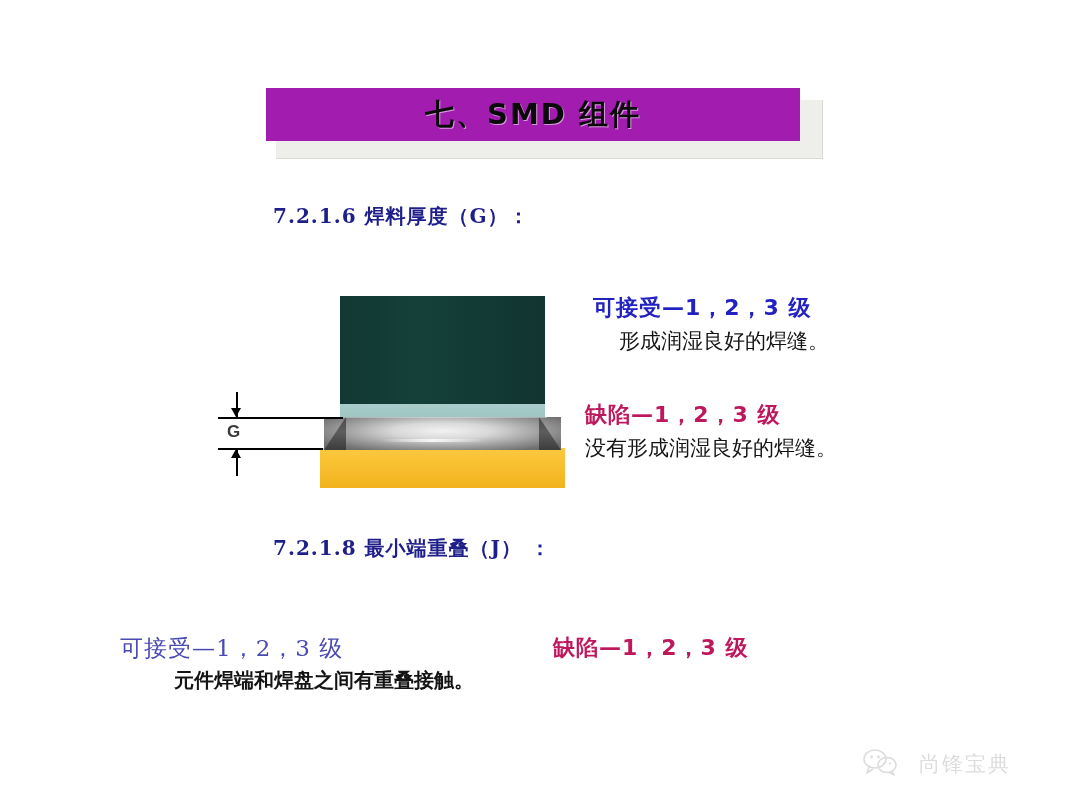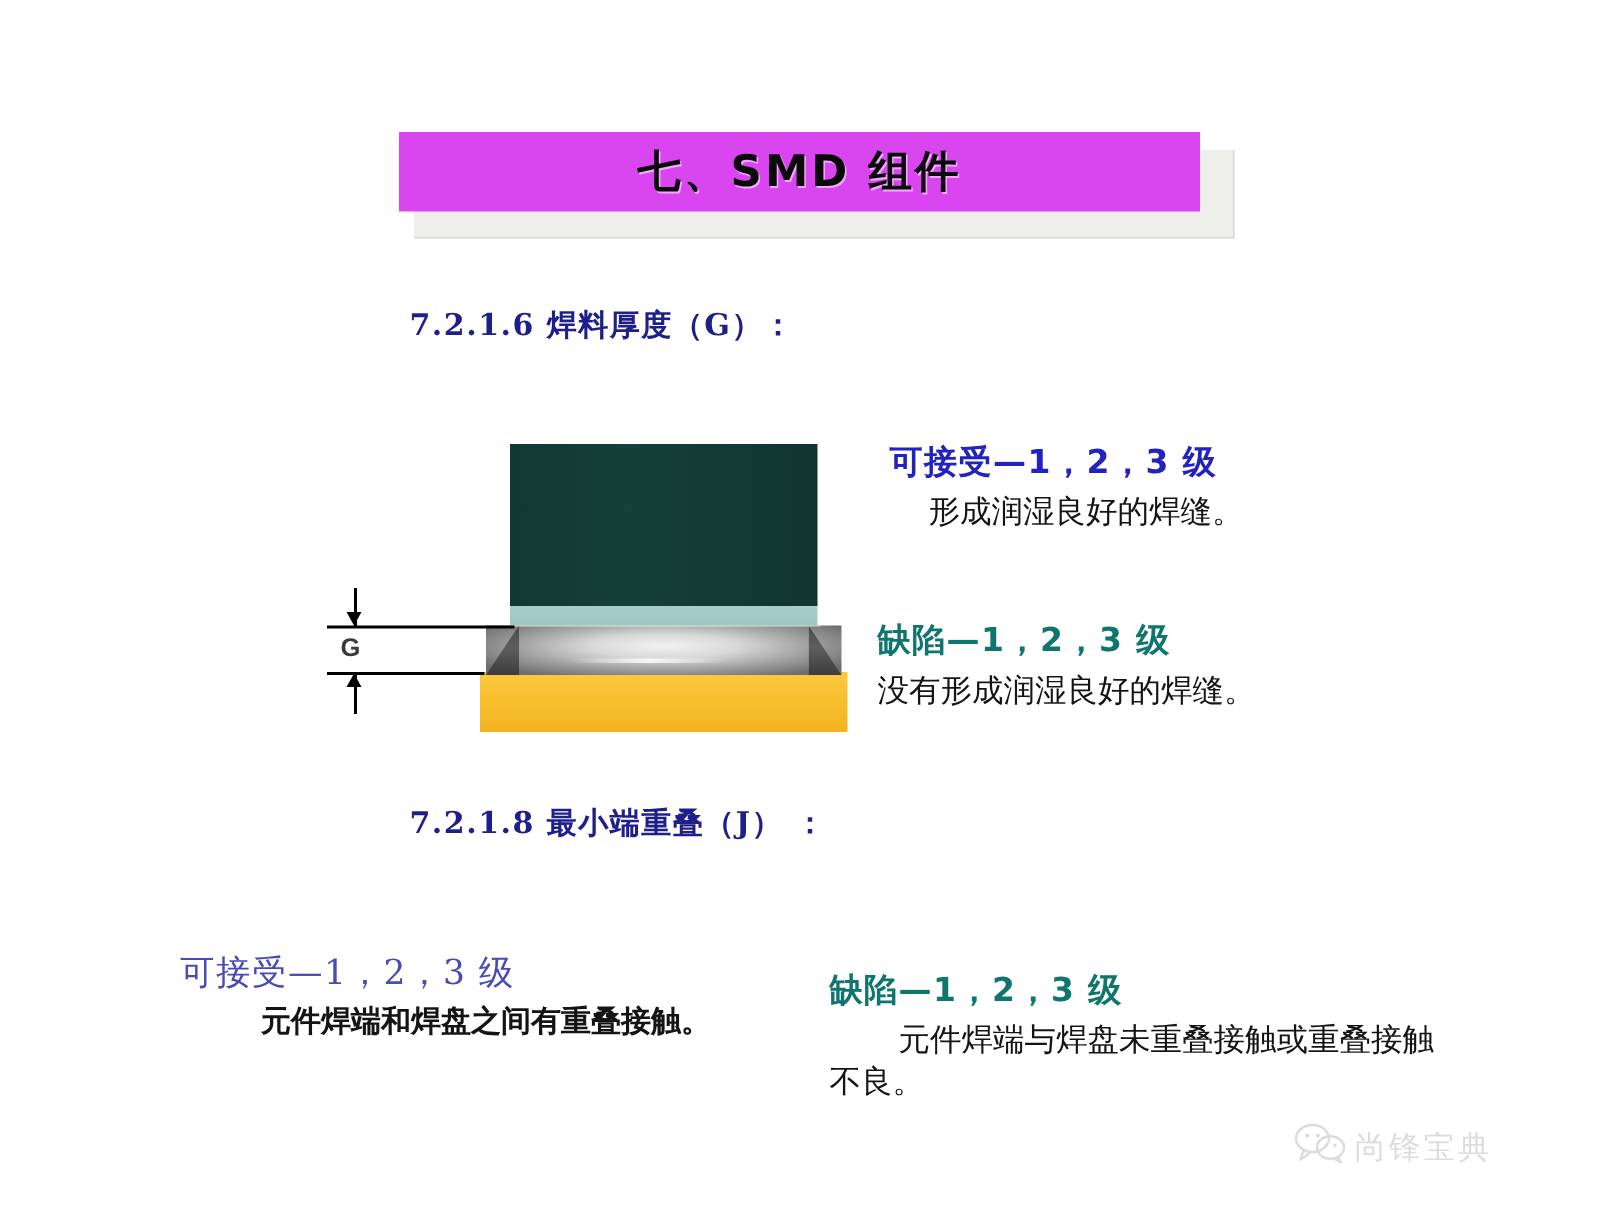--- a/index.html
+++ b/index.html
@@ -13,21 +13,21 @@
   .slide{position:absolute;inset:0;}
 
   
   .banner-wrap{position:absolute;left:266px;top:88px;width:546px;height:62px;}
   .banner-shadow{
     position:absolute;left:10px;top:12px;width:546px;height:58px;
     background:#eeeeea;border-right:1px solid #d9d9d4;border-bottom:1px solid #d9d9d4;
   }
   .banner{
     position:absolute;left:0;top:0;width:534px;height:53px;
-    background:#d946ef;
+    background:#a21caf;
     display:flex;align-items:center;justify-content:center;
   }
   .banner-title{
     font-family:"DejaVu Sans","Liberation Sans",sans-serif;
     font-size:29px;font-weight:bold;color:#0a0a0a;
     letter-spacing:2px;
     text-shadow:1px 1px 0 rgba(255,255,255,.55);
     white-space:nowrap;
   }
 
@@ -97,21 +97,21 @@
   .ann{position:absolute;}
   .ann .head{
     font-family:"DejaVu Sans","Liberation Sans",sans-serif;
     font-size:22px;font-weight:bold;white-space:nowrap;letter-spacing:1px;
   }
   .ann .desc{
     font-family:Liberation Serif, serif;
     font-size:21px;color:#141414;line-height:1.35;
   }
   .head.accept{color:#2222c0;}
-  .head.defect{color:#0f766e;margin-top:12px;}
+  .head.defect{color:#be185d;}
 
   #ann-accept-top{left:593px;top:293px;width:360px;}
   #ann-accept-top .desc{margin-left:26px;margin-top:4px;}
   #ann-defect-top{left:585px;top:400px;width:380px;}
   #ann-defect-top .desc{margin-top:4px;}
 
   #ann-accept-bot{left:120px;top:633px;width:430px;}
   #ann-accept-bot .head{
     font-family:"DejaVu Serif","Liberation Serif",serif;
     font-weight:normal;color:#4a4ab4;font-size:23px;
@@ -120,21 +120,21 @@
     font-family:"DejaVu Sans","Liberation Sans",sans-serif;
     font-weight:bold;font-size:20px;margin-left:54px;margin-top:3px;
   }
 
   #ann-defect-bot{left:553px;top:633px;width:415px;}
   #ann-defect-bot .desc{margin-left:0;margin-top:4px;text-indent:46px;}
 
   
   .watermark{
     position:absolute;left:862px;top:748px;
-    display:flex;align-items:center;gap:5px;opacity:.30;
+    display:flex;align-items:center;gap:21px;opacity:.30;
   }
   .wm-text{
     font-family:"DejaVu Sans","Liberation Sans",sans-serif;
     font-size:21px;color:#8d8d8d;letter-spacing:2px;white-space:nowrap;
   }
 </style>
 </head>
 <body>
 
 <div class="slide">
@@ -178,21 +178,20 @@
 
   <div class="section-head" id="sec-b">7.2.1.8  最小端重叠（J）  ：</div>
 
   <div class="ann" id="ann-accept-bot">
     <div class="head accept">可接受—1，2，3 级</div>
     <div class="desc">元件焊端和焊盘之间有重叠接触。</div>
   </div>
 
   <div class="ann" id="ann-defect-bot">
     <div class="head defect">缺陷—1，2，3 级</div>
-    <div class="desc">元件焊端与焊盘未重叠接触或重叠接触不良。</div>
   </div>
 
   <div class="watermark">
     <span>
       <svg width="36" height="28" viewBox="0 0 36 28" fill="none" stroke="#8d8d8d" stroke-width="1.6">
         <ellipse cx="13" cy="11" rx="11" ry="9"></ellipse>
         <path d="M7 19 L5 25 L11 21" stroke-linejoin="round" fill="none"></path>
         <circle cx="9.5" cy="9" r="1.4" fill="#8d8d8d" stroke="none"></circle>
         <circle cx="16.5" cy="9" r="1.4" fill="#8d8d8d" stroke="none"></circle>
         <ellipse cx="25" cy="17" rx="9" ry="7.5"></ellipse>

